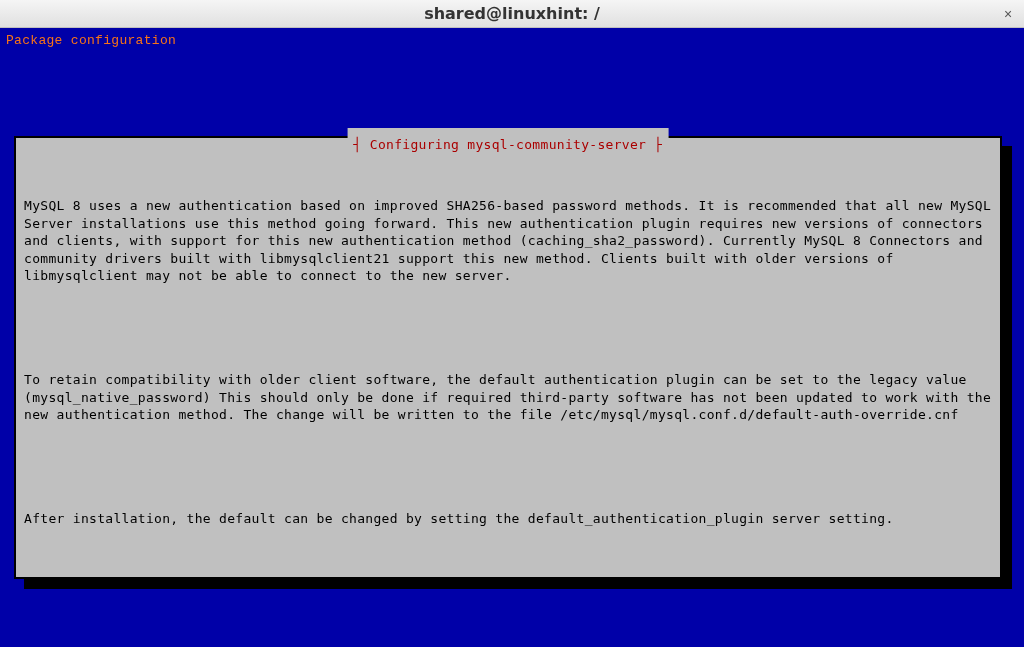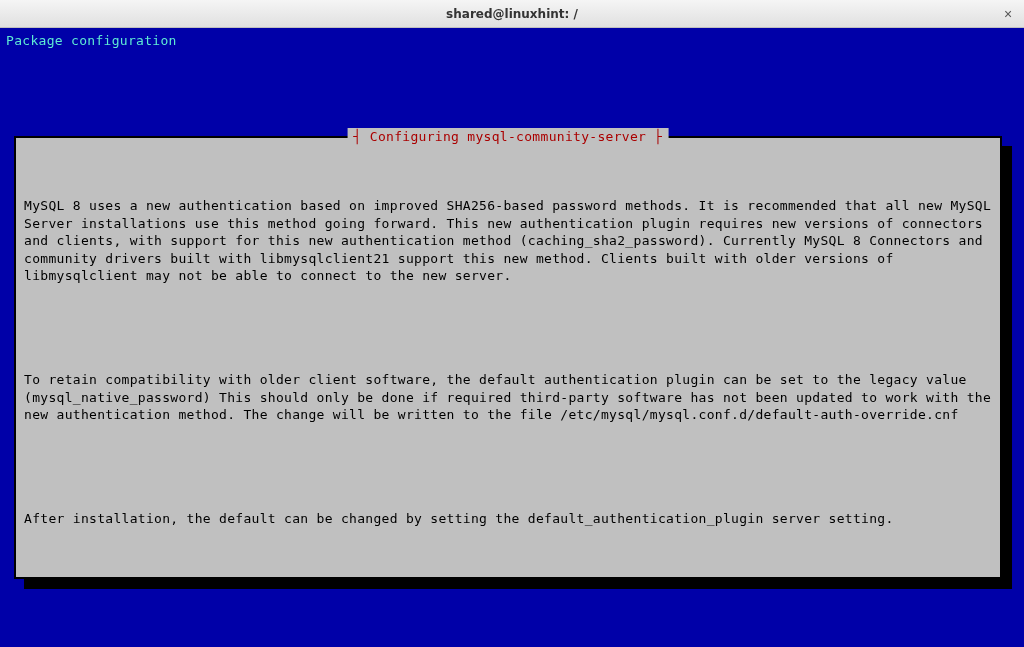--- a/index.html
+++ b/index.html
@@ -19,21 +19,21 @@
       height: 28px;
       background: linear-gradient(to bottom, #f5f5f5, #e0e0e0);
       border-bottom: 1px solid #c0c0c0;
       display: flex;
       align-items: center;
       justify-content: center;
       position: relative;
     }
     .titlebar-title {
       font-family: "DejaVu Sans", "Liberation Sans", sans-serif;
-      font-size: 12px;
+      font-size: 16px;
       font-weight: bold;
       color: #333;
     }
     .close-btn {
       position: absolute;
       right: 8px;
       top: 50%;
       transform: translateY(-50%);
       font-family: sans-serif;
       font-size: 14px;
@@ -49,21 +49,22 @@
       width: 100%;
       height: calc(100% - 28px);
       background: #0000a8;
       color: #c0c0c0;
       padding: 4px 6px;
       position: relative;
       line-height: 1.35;
       letter-spacing: 0.3px;
     }
     .pkg-config-label {
-      color: #5eead4;
+      color: #f97316;
+      font-family: Liberation Mono, monospace;
     }
     .dialog-shadow {
       position: absolute;
       top: 118px;
       left: 24px;
       width: 988px;
       height: 443px;
       background: #000;
     }
     .dialog {
@@ -76,21 +77,21 @@
       border: 2px solid #000;
       color: #000;
       padding: 8px 8px 8px 8px;
     }
     .dialog-title-wrap {
       position: absolute;
       top: -10px;
       left: 50%;
       transform: translateX(-50%);
       background: #c0c0c0;
-      padding: 0 6px;
+      padding: 8px 6px;
       color: #aa0000;
       white-space: nowrap;
     }
     .dialog-body {
       color: #000;
       white-space: pre-wrap;
       word-wrap: break-word;
     }
     .dialog-text {
       margin-bottom: 0;

